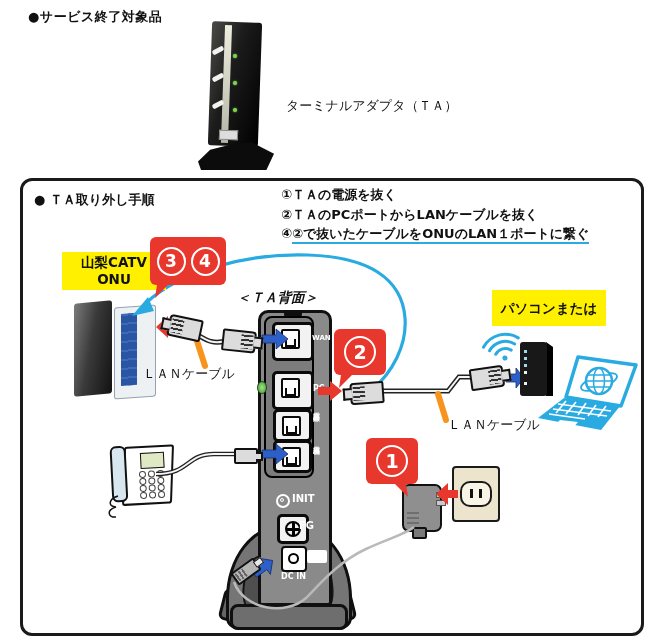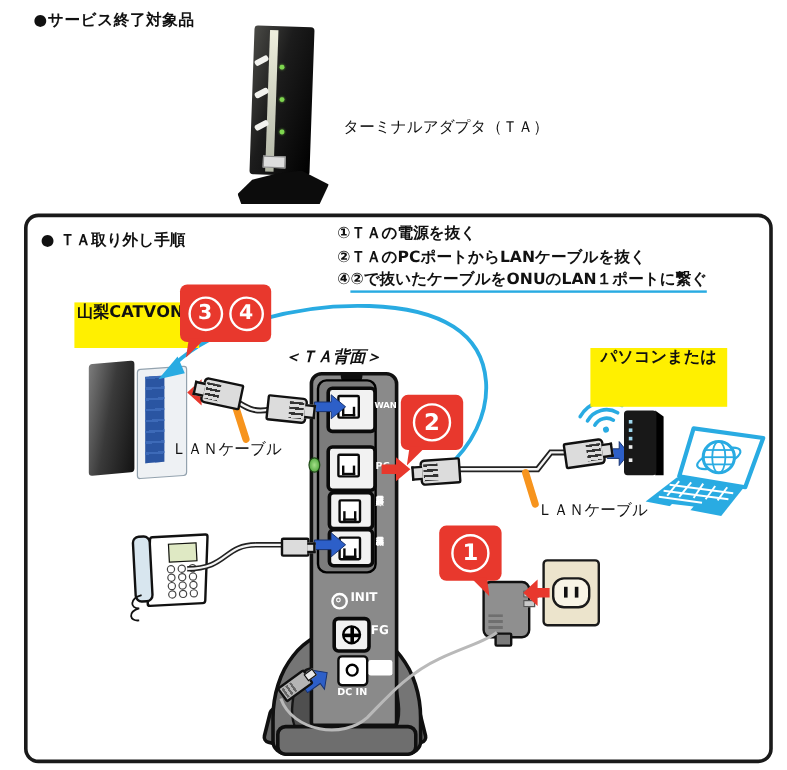--- a/index.html
+++ b/index.html
@@ -19,21 +19,21 @@
   .ta-plate{position:absolute;left:27px;top:112px;width:17px;height:8px;background:#ddd;border:1px solid #888;transform:rotate(2deg);}
   .ta-stand{position:absolute;left:6px;bottom:0;width:76px;height:28px;background:#0c0c0c;
            clip-path:polygon(0 70%,16% 28%,42% 10%,70% 0,100% 42%,90% 100%,4% 100%);}
   
   .main-box{left:20px;top:178px;width:618px;height:452px;border:3px solid #1a1a1a;border-radius:12px;background:#fff;}
   .proc-title{left:34px;top:191px;font-size:13px;font-weight:bold;}
   .steps{left:281px;top:185px;width:352px;font-size:13px;line-height:19.5px;white-space:nowrap;font-weight:bold;}
   .ul{border-bottom:2.5px solid #29abe2;padding-bottom:1px;}
   
   .ylabel{background:#fff000;color:#111;font-weight:bold;font-size:13.5px;line-height:17px;
-          text-align:center;display:flex;flex-direction:row;justify-content:center;z-index:8;}
+          text-align:center;display:flex;flex-direction:column;justify-content:center;z-index:8;}
   .plain-label{font-size:13px;z-index:8;white-space:nowrap;}
   
   .callout{background:#e8382d;border-radius:6px;display:flex;align-items:center;justify-content:center;gap:5px;z-index:9;}
   .callout .tail{position:absolute;width:16px;height:16px;background:#e8382d;}
   .tail-dl{left:5px;bottom:-13px;clip-path:polygon(0% 100%,15% 0%,100% 0%);}
   .tail-dr{left:26px;bottom:-13px;clip-path:polygon(100% 100%,0% 0%,85% 0%);}
   .cnum{display:flex;width:25px;height:25px;border:2.5px solid #fff;border-radius:50%;color:#fff;
         font-weight:bold;font-size:17px;align-items:center;justify-content:center;}
   
   .onu-dark{left:74px;top:302px;width:38px;height:93px;border-radius:3px;z-index:2;
@@ -129,21 +129,21 @@
   <div class="abs steps">
     <div>①ＴＡの電源を抜く</div>
     <div>②ＴＡのPCポートからLANケーブルを抜く</div>
     <div><span>④</span><span class="ul">②で抜いたケーブルをONUのLAN１ポートに繋ぐ</span></div>
   </div>
 
   <div class="abs ylabel" style="left:62px;top:252px;width:104px;height:38px;">
     <span>山梨CATV</span>
     <span>ONU</span>
   </div>
-  <div class="abs ylabel" style="left:492px;top:290px;width:114px;height:49px;">
+  <div class="abs ylabel" style="left:492px;top:290px;width:114px;height:36px;">
     <span>パソコンまたは</span>
   </div>
 
   <div class="abs callout" style="left:150px;top:237px;width:76px;height:48px;">
     <span class="cnum">3</span>
     <span class="cnum">4</span>
     <span class="tail tail-dl"></span>
   </div>
   <div class="abs callout" style="left:334px;top:329px;width:52px;height:46px;">
     <span class="cnum" style="width:28px;height:28px;font-size:19px;">2</span>
@@ -178,21 +178,21 @@
   <div class="abs pl pl-v" style="left:313px;top:407px;height:32px;">電話回線</div>
   <div class="abs port" style="left:273px;top:440px;width:33px;height:27px;"></div>
   <div class="abs pl pl-v" style="left:313px;top:441px;height:26px;">電話機</div>
   <div class="abs led-green"></div>
 
   <div class="abs init-btn"></div>
   <div class="abs pl" style="left:292px;top:494px;font-size:10px;">INIT</div>
   <div class="abs fg-box">
       <span class="fg-screw"></span>
     </div>
-  <div class="abs pl" style="left:309px;top:521px;font-size:10px;">FG</div>
+  <div class="abs pl" style="left:299px;top:521px;font-size:10px;">FG</div>
   <div class="abs dc-port"></div>
   <div class="abs dc-pill"></div>
   <div class="abs pl" style="left:281px;top:573px;font-size:8px;">DC IN</div>
 
   <div class="abs rj45" style="left:168px;top:317px;transform:scaleX(-1) rotate(-12deg);"></div>
   <div class="abs rj45" style="left:222px;top:330px;transform:rotate(6deg);"></div>
   <div class="abs rj45" style="left:350px;top:382px;transform:scaleX(-1) rotate(4deg);"></div>
   <div class="abs rj45" style="left:470px;top:367px;transform:rotate(-8deg);"></div>
   <div class="abs rj11" style="left:234px;top:448px;"></div>
   <div class="abs dcplug"></div>

